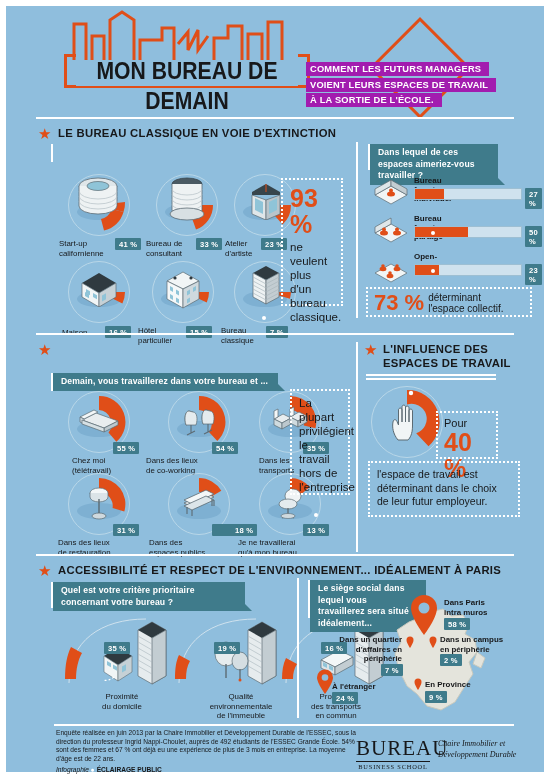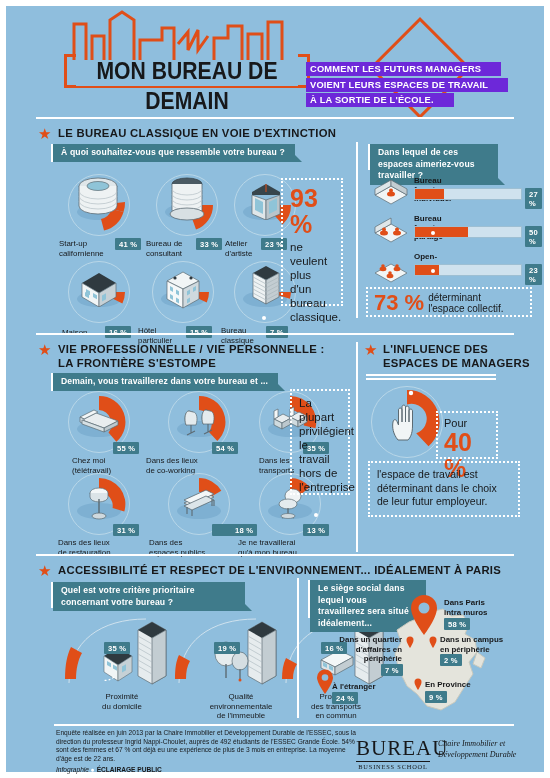--- a/index.html
+++ b/index.html
@@ -35,23 +35,23 @@
   .logo-underline {
     position:absolute; left:10px; top:32px; width:226px; height:2px;
     background:#e04e18;
   }
   .diamond {
     position:absolute; left:378px; top:26px; width:72px; height:72px;
     border:3px solid #e04e18; transform:rotate(45deg);
   }
   .tagline { position:absolute; left:300px; top:56px; }
   .tagline span {
-    display:block; background:#6d28d9; color:#ffffff;
+    display:block; background:#a21caf; color:#ffffff;
     font-size:9.3px; font-weight:bold; letter-spacing:0.2px;
-    padding:2px 20px 2px 4px; margin-bottom:1.5px; width:fit-content;
+    padding:2px 8px 2px 4px; margin-bottom:1.5px; width:fit-content;
   }
 
   
   .hr-white { position:absolute; height:2px; background:#ffffff; }
 
   
   .sec-title {
     position:absolute; font-size:11.3px; font-weight:bold; color:#17181a;
     letter-spacing:0.3px; line-height:13.5px;
   }
@@ -192,21 +192,20 @@
       <span>VOIENT LEURS ESPACES DE TRAVAIL</span>
       <span>À LA SORTIE DE L'ÉCOLE.</span>
     </div>
   </div>
 
   <div class="hr-white" style="left:30px;top:111px;width:478px;"></div>
   <div class="star" style="left:32px;top:120px;">★</div>
   <div class="sec-title" style="left:52px;top:121px;">LE BUREAU CLASSIQUE EN VOIE D'EXTINCTION</div>
 
   <div class="banner-bar" style="left:45px;top:138px;height:18px;"></div>
-  <div class="banner" style="left:47px;top:138px;">À quoi souhaitez-vous que ressemble votre bureau ?</div>
 
   <div class="donut" style="left:62px;top:168px;">
     <div class="ring"></div>
     <div class="shadow"></div>
     <svg width="62" height="62">
       <path d="M31,31 L31,3 A28,28 0 0,1 50,53 Z" fill="#e04e18" opacity="0"></path>
       <path d="M 55.5 38 A 26 26 0 0 1 36 56.6 L 33 45 A 14 14 0 0 0 43.5 35 Z" fill="#e04e18"></path>
       <path d="M 57 28 A 26 26 0 0 1 55.5 38 L 43.5 35 A 14 14 0 0 0 44.3 29.6 Z" fill="#e04e18"></path>
     </svg>
     <svg class="iso" style="left:6px;top:2px;" width="48" height="44" viewBox="0 0 48 44">
@@ -394,24 +393,20 @@
       <div class="big-num" style="font-size:22px;line-height:22px;">73 %</div>
       <div style="margin-left:4px;">
         <div class="callout-text" style="font-size:10px;line-height:11px;">déterminant</div>
         <div class="callout-text" style="font-size:10px;line-height:11px;">l'espace collectif.</div>
       </div>
     </div>
   </div>
 
   <div class="hr-white" style="left:30px;top:327px;width:478px;"></div>
   <div class="star" style="left:32px;top:336px;">★</div>
-  <div class="sec-title" style="left:52px;top:337px;">
-    <span>VIE PROFESSIONNELLE / VIE PERSONNELLE :</span><br>
-    <span>LA FRONTIÈRE S'ESTOMPE</span>
-  </div>
 
   <div class="banner-bar" style="left:45px;top:367px;height:18px;"></div>
   <div class="banner" style="left:47px;top:367px;">Demain, vous travaillerez dans votre bureau et ...</div>
 
   <div class="donut" style="left:62px;top:385px;">
     <div class="ring"></div>
     <div class="shadow"></div>
     <svg width="62" height="62">
       <path d="M 31 5 A 26 26 0 0 1 48.4 50.7 L 40.5 41.6 A 14 14 0 0 0 31 19 Z" fill="#e04e18"></path>
     </svg>
@@ -518,21 +513,21 @@
 
   <div class="callout" style="left:284px;top:383px;width:60px;height:106px;">
     <div class="callout-text" style="font-size:11.5px;">La plupart privilégient le travail hors de l'entreprise.</div>
   </div>
 
   <div class="vrule" style="left:350px;top:336px;height:210px;"></div>
 
   <div class="star" style="left:358px;top:336px;">★</div>
   <div class="sec-title" style="left:377px;top:337px;">
     <span>L'INFLUENCE DES</span><br>
-    <span>ESPACES DE MANAGERS</span>
+    <span>ESPACES DE TRAVAIL</span>
   </div>
   <div class="hr-white" style="left:360px;top:368px;width:130px;height:1.5px;"></div>
   <div class="hr-white" style="left:360px;top:372px;width:130px;height:1.5px;"></div>
 
   <div style="position:absolute;left:365px;top:380px;width:72px;height:72px;">
     <div style="position:absolute;left:0;top:0;width:72px;height:72px;border-radius:50%;border:1px solid #b9d7e8;"></div>
     <svg width="72" height="72">
       <path d="M 36 4 A 32 32 0 0 1 57.5 60.2 L 45.2 47.3 A 14.5 14.5 0 0 0 36 18.5 Z" fill="#e04e18"></path>
       <circle cx="40" cy="7" r="2.2" fill="#ffffff"></circle>
     </svg>

